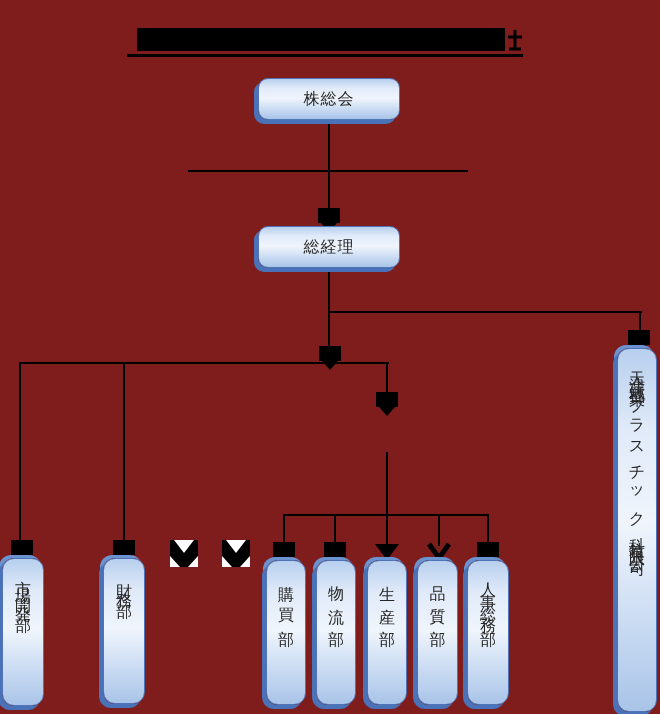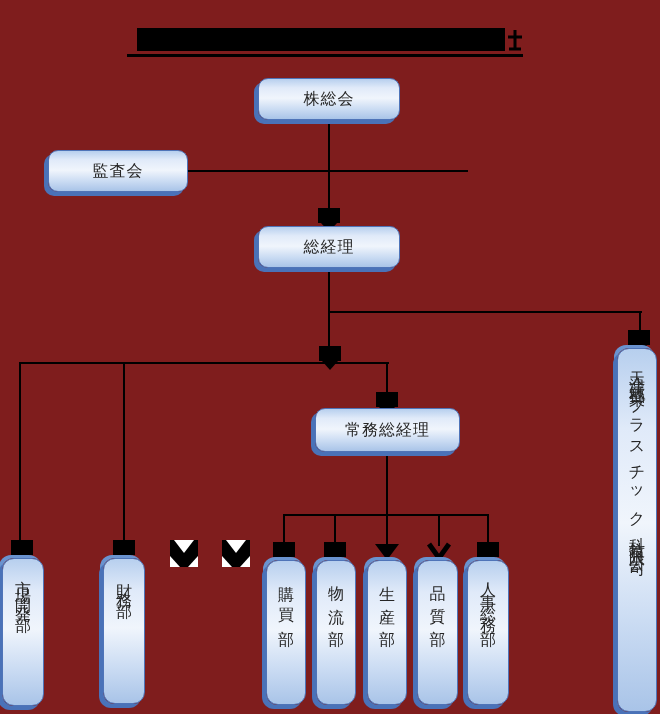--- a/index.html
+++ b/index.html
@@ -106,28 +106,22 @@
   <svg class="abs" style="left:222px;top:540px;" width="28" height="27" viewBox="0 0 28 27">
     <rect width="28" height="27" fill="#000"></rect>
     <polygon points="4,0 24,0 14,13" fill="#fff"></polygon>
     <polygon points="0,16 10,27 0,27" fill="#fff"></polygon>
     <polygon points="28,16 18,27 28,27" fill="#fff"></polygon>
   </svg>
 
   <div class="obox hbox" style="left:258px;top:78px;width:142px;height:42px;">
     <span>株総会</span>
   </div>
-  <div class="obox hbox" style="left:48px;top:150px;width:140px;height:42px;">
-    <span>監査会</span>
-  </div>
   <div class="obox hbox" style="left:258px;top:226px;width:142px;height:42px;text-align:right;">
     <span>総経理</span>
-  </div>
-  <div class="obox hbox" style="left:315px;top:408px;width:145px;height:44px;">
-    <span>常務総経理</span>
   </div>
 
   <div class="obox vbox sp9" style="left:2px;top:558px;width:42px;height:148px;padding-top:8px;">
     <span class="vtext">市場開発部</span>
   </div>
   <div class="obox vbox sp9" style="left:103px;top:558px;width:42px;height:146px;padding-top:12px;">
     <span class="vtext">財務部</span>
   </div>
   <div class="obox vbox sp22" style="left:266px;top:560px;width:40px;height:145px;padding-top:12px;">
     <span class="vtext">購買部</span>

